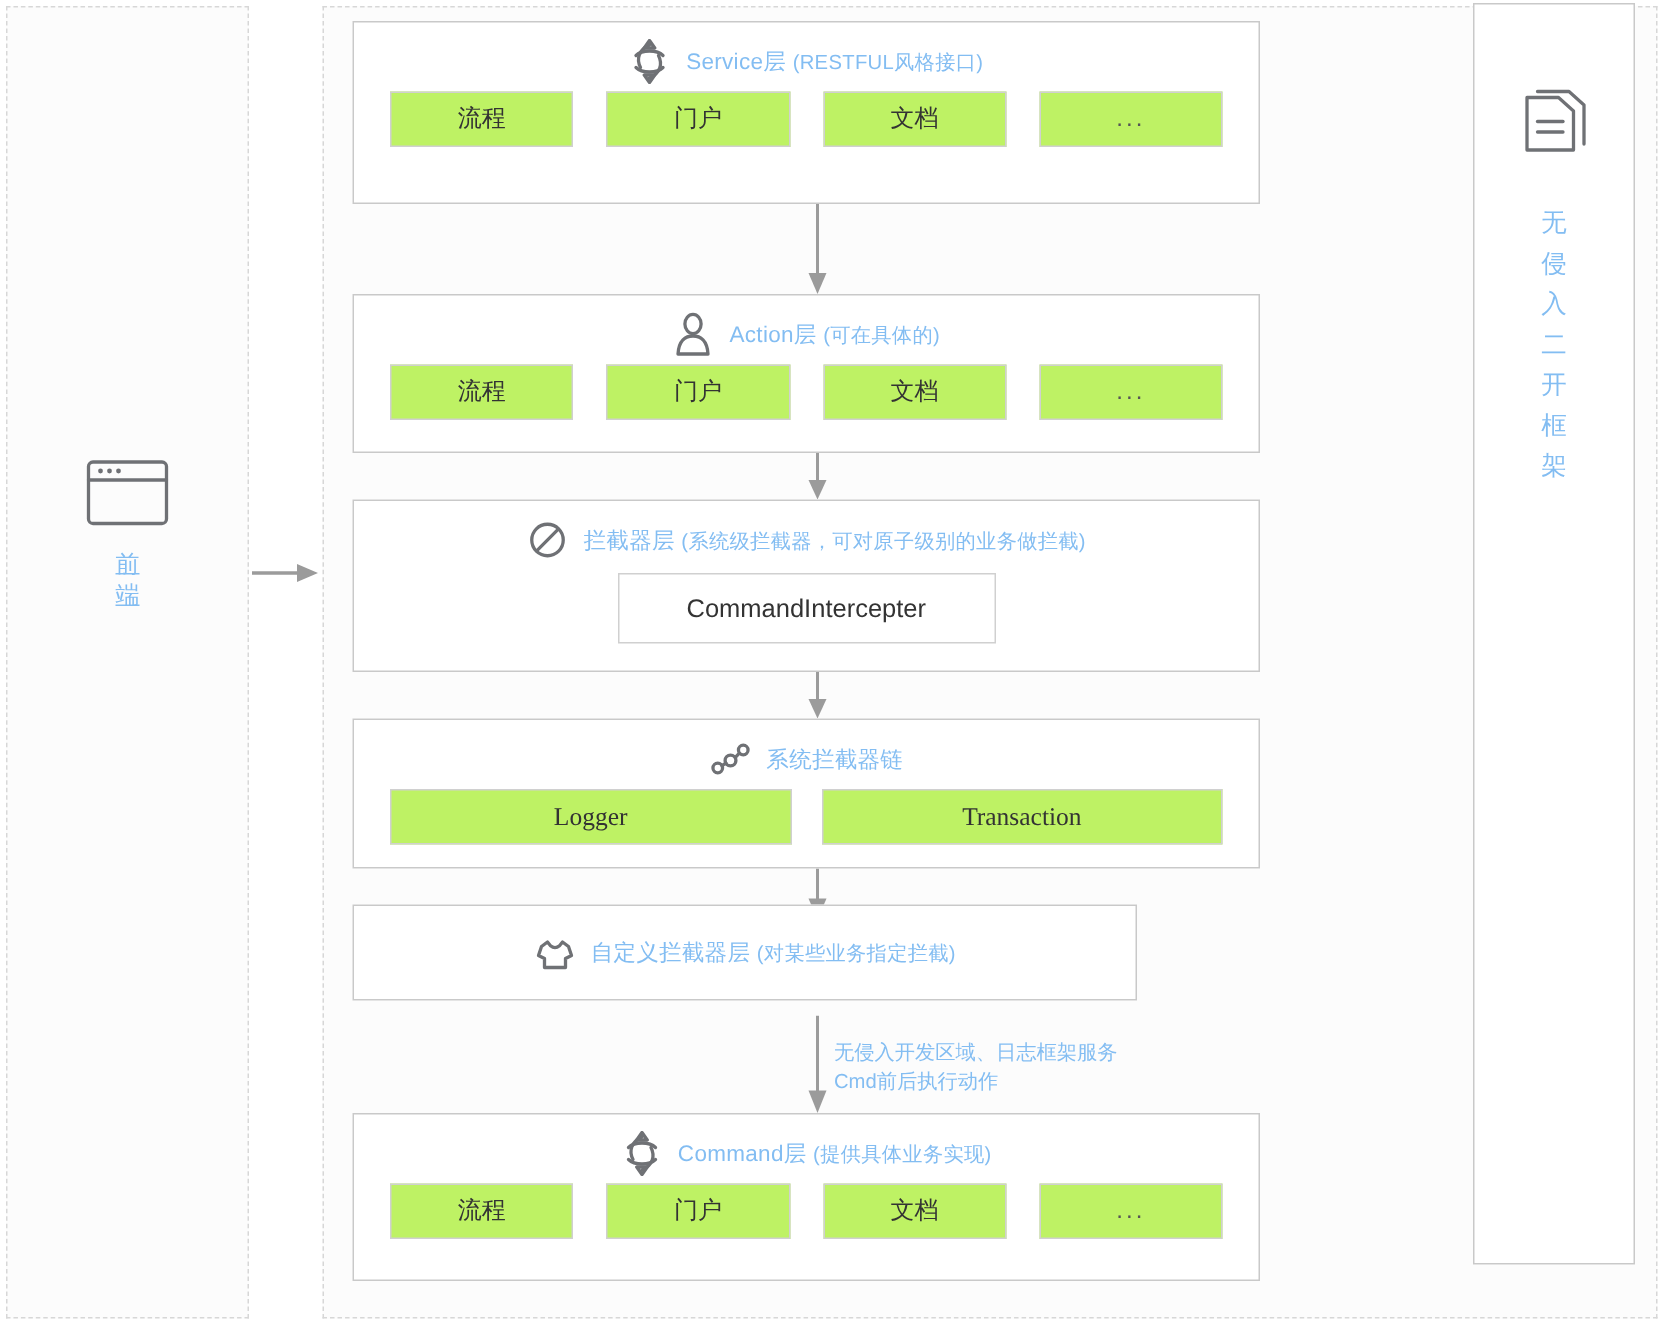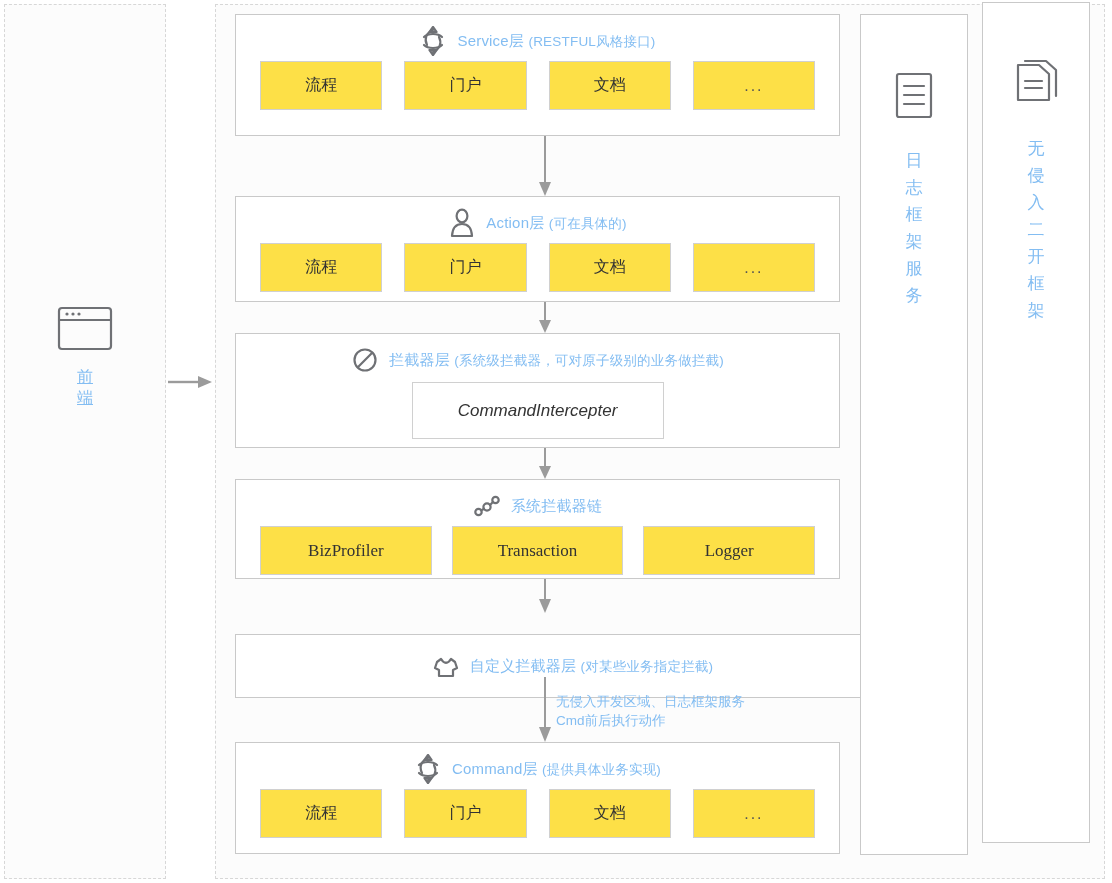--- a/index.html
+++ b/index.html
@@ -76,48 +76,48 @@
   }
   .layer-title .sub { font-size: 13.5px; }
 
   .chip-row {
     display: flex;
     gap: 22px;
     padding: 0 24px 16px 24px;
   }
   .chip {
     flex: 1 1 0;
-    height: 49px;
+    height: 37px;
     border: 1px solid #d0d0d0;
-    background: #fde047;
+    background: #bef264;
     display: flex;
     align-items: center;
     justify-content: center;
     font-size: 16px;
     color: #333333;
     white-space: nowrap;
   }
   .chip.ellipsis { color: #555; letter-spacing: 2px; }
 
   
   #layer-action  { left: 235px; top: 14px;  width: 605px; height: 122px; }
   #layer-service { left: 235px; top: 196px; width: 605px; height: 106px; }
   #layer-intercept { left: 235px; top: 333px; width: 605px; height: 115px; }
   #layer-chain   { left: 235px; top: 479px; width: 605px; height: 100px; font-family: Liberation Serif, serif; }
-  #layer-custom  { left: 235px; top: 634px; width: 675px; height: 64px; }
+  #layer-custom  { left: 235px; top: 603px; width: 523px; height: 64px; }
   #layer-command { left: 235px; top: 742px; width: 605px; height: 112px; text-align: center; }
 
   #layer-custom .layer-head { height: 62px; padding-top: 0; }
   #layer-intercept .chip-single {
     width: 252px;
-    height: 57px;
+    height: 47px;
     margin: 2px auto 0 auto;
     border: 1px solid #d0d0d0;
     display: flex; align-items: center; justify-content: center;
-    font-size: 17px; color: #333; font-style: italic;
+    font-size: 17px; color: #333;
   }
   #layer-chain .chip-row { gap: 20px; padding-bottom: 14px; }
   #layer-chain .chip { font-size: 17px; }
 
   
   .vconn { position: absolute; width: 14px; }
   .conn-note {
     position: absolute;
     color: #83bdf2;
     font-size: 13.5px;
@@ -251,23 +251,22 @@
         <circle cx="14" cy="16" r="3.6" class="stroke" stroke-width="1.8"></circle>
         <circle cx="22.5" cy="9" r="3.2" class="stroke" stroke-width="1.8"></circle>
         <line x1="8.3" y1="19.4" x2="11" y2="17.7" class="stroke" stroke-width="1.8"></line>
         <line x1="17.1" y1="14.1" x2="19.9" y2="11.1" class="stroke" stroke-width="1.8"></line>
       </svg>
       <span class="layer-title">
         <span>系统拦截器链</span>
       </span>
     </div>
     <div class="chip-row">
-      <div class="chip">BizProfiler</div>
+      <div class="chip">Logger</div>
       <div class="chip">Transaction</div>
-      <div class="chip">Logger</div>
     </div>
   </div>
 
   <svg class="vconn" style="left:538px; top:579px; height:34px;" viewBox="0 0 14 34">
     <line x1="7" y1="0" x2="7" y2="22" stroke="#9b9b9b" stroke-width="2"></line>
     <polygon points="1,20 13,20 7,34" class="fillgray"></polygon>
   </svg>
 
   <div class="layer" id="layer-custom">
     <div class="layer-head">
@@ -306,29 +305,20 @@
       </span>
     </div>
     <div class="chip-row">
       <div class="chip">流程</div>
       <div class="chip">门户</div>
       <div class="chip">文档</div>
       <div class="chip ellipsis">...</div>
     </div>
   </div>
 
-  <div class="side-panel" id="panel-log">
-    <svg class="panel-icon" viewBox="0 0 46 50">
-      <rect x="6" y="3" width="34" height="43" rx="2" class="stroke" stroke-width="2.4"></rect>
-      <line x1="13" y1="15" x2="33" y2="15" class="stroke" stroke-width="2.4"></line>
-      <line x1="13" y1="24" x2="33" y2="24" class="stroke" stroke-width="2.4"></line>
-      <line x1="13" y1="33" x2="33" y2="33" class="stroke" stroke-width="2.4"></line>
-    </svg>
-    <div class="panel-label">日志框架服务</div>
-  </div>
 
   <div class="side-panel" id="panel-ext">
     <svg class="panel-icon" viewBox="0 0 46 50">
       <path d="M5 6 L26 6 L36 15 L36 41 L5 41 Z" class="stroke" stroke-width="2.4" fill="#ffffff"></path>
       <path d="M12 2 L33 2 L43 11 L43 37" class="stroke" stroke-width="2.4"></path>
       <line x1="12" y1="22" x2="29" y2="22" class="stroke" stroke-width="2.2"></line>
       <line x1="12" y1="29" x2="29" y2="29" class="stroke" stroke-width="2.2"></line>
     </svg>
     <div class="panel-label">无侵入二开框架</div>
   </div>

